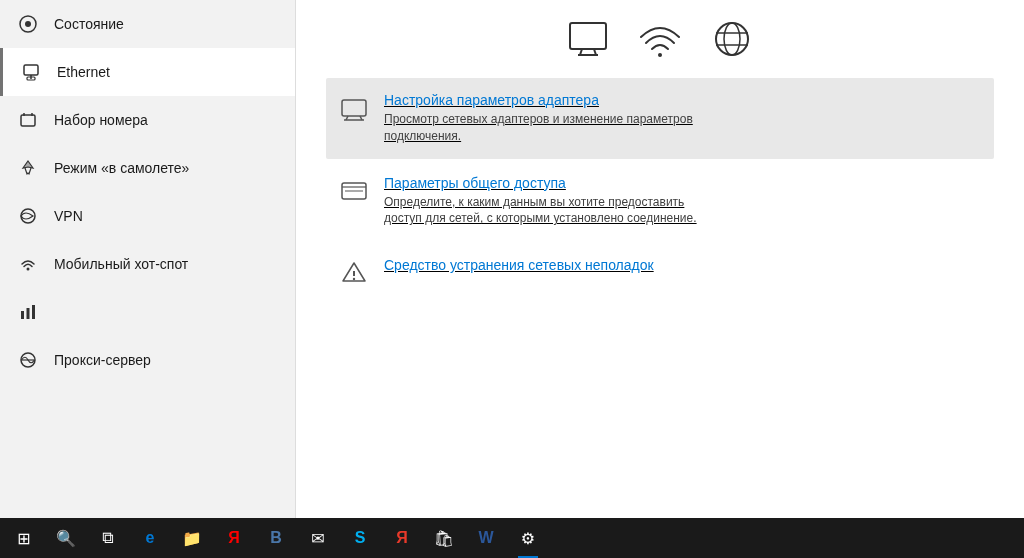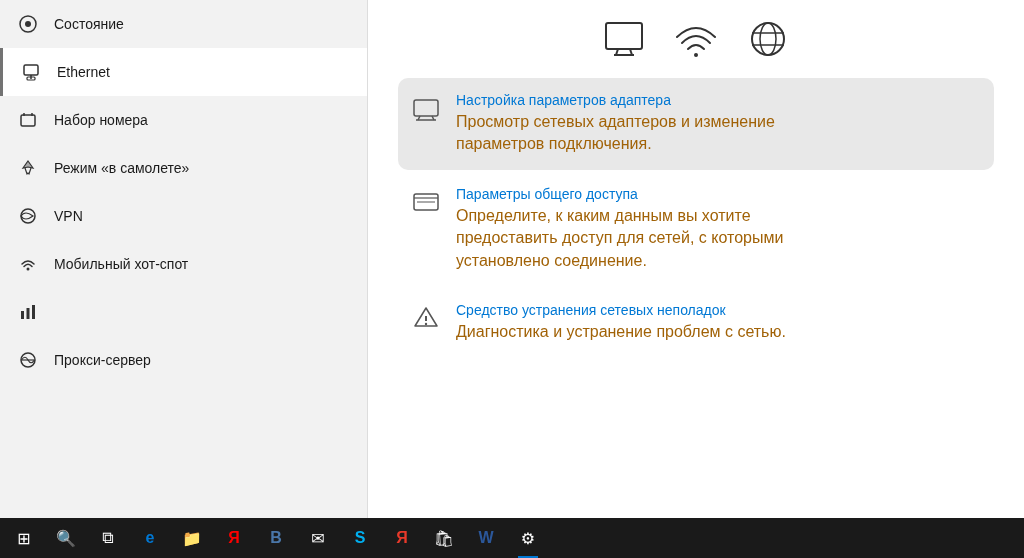--- a/index.html
+++ b/index.html
@@ -14,21 +14,21 @@
     }
 
     .main-content {
       display: flex;
       flex: 1;
       overflow: hidden;
     }
 
     
     .sidebar {
-      width: 368px;
+      width: 296px;
       background: #f2f2f2;
       border-right: 1px solid #ddd;
       overflow-y: auto;
       flex-shrink: 0;
     }
 
     .sidebar-item {
       display: flex;
       align-items: center;
       padding: 12px 16px;
@@ -112,23 +112,24 @@
       font-weight: 600;
       color: #1a1a1a;
       margin-top: 16px;
       margin-bottom: 14px;
     }
 
     .setting-card {
       display: flex;
       align-items: flex-start;
       padding: 14px 12px;
-      border-radius: 10px;
+      border-radius: 2px;
       margin-bottom: 2px;
       cursor: pointer;
+      text-decoration: underline;
     }
     .setting-card.highlighted {
       background: #e8e8e8;
     }
 
     .setting-card .card-icon {
       width: 32px;
       height: 32px;
       margin-right: 14px;
       flex-shrink: 0;
@@ -138,22 +139,22 @@
     }
 
     .setting-card .card-text .card-title {
       font-size: 14px;
       color: #0078d4;
       font-weight: 400;
       margin-bottom: 3px;
     }
 
     .setting-card .card-text .card-desc {
-      font-size: 16px;
-      color: #a16207;
+      font-size: 12px;
+      color: #404040;
       line-height: 1.4;
       max-width: 340px;
     }
 
     
     .taskbar {
       height: 40px;
       background: #1a1a1a;
       display: flex;
       align-items: center;
@@ -355,21 +356,20 @@
         <div class="setting-card">
           <div class="card-icon">
             <svg width="28" height="28" viewBox="0 0 28 28" fill="none">
               <path d="M14 4 L25 22 L3 22 Z" stroke="#555" stroke-width="1.5" fill="none" stroke-linejoin="round"></path>
               <line x1="14" y1="12" x2="14" y2="17" stroke="#555" stroke-width="2"></line>
               <circle cx="14" cy="20" r="1.2" fill="#555"></circle>
             </svg>
           </div>
           <div class="card-text">
             <div class="card-title">Средство устранения сетевых неполадок</div>
-            <div class="card-desc">Диагностика и устранение проблем с сетью.</div>
           </div>
         </div>
       </div>
   </div>
 </div>
 
 <div class="taskbar">
 <div class="taskbar-btn start">
       <span style="color: white; font-size: 16px;">⊞</span>
     </div>

